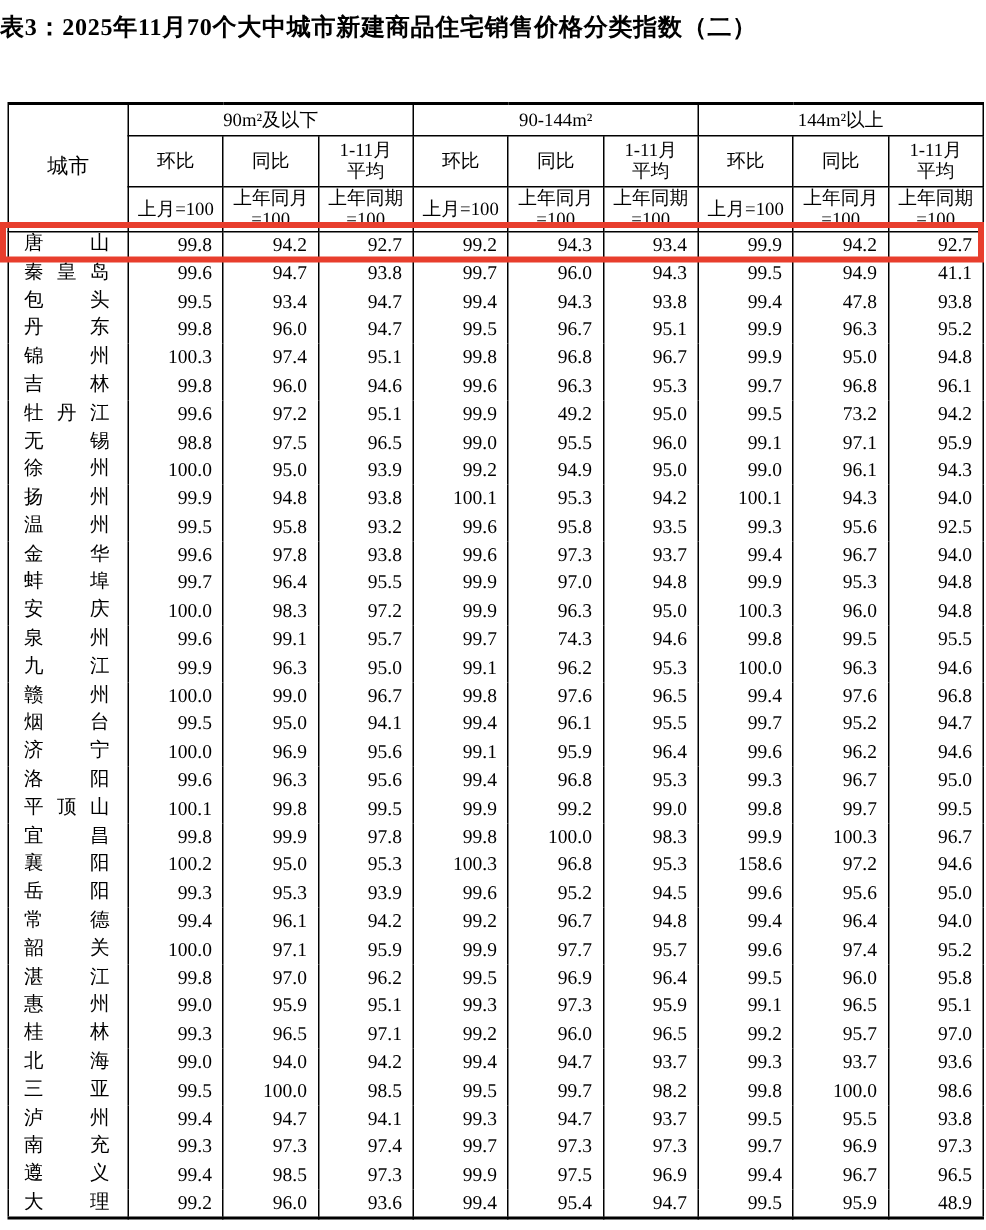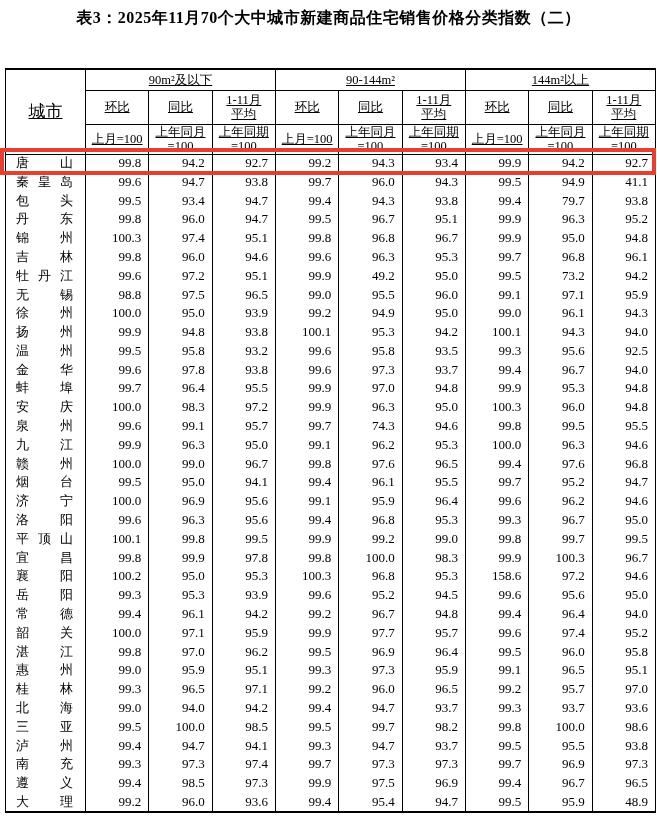--- a/index.html
+++ b/index.html
@@ -1,36 +1,36 @@
 <!DOCTYPE html>
 <html style="--hl: #e83e2d;"><head>
 <meta charset="utf-8">
 <style>
   * { margin:0; padding:0; box-sizing:border-box; }
   html,body { width:657px; height:820px; background:#ffffff; font-family:"Liberation Serif","DejaVu Serif",serif; color:#000; }
   body { position:relative; overflow:hidden; }
 
-  .title { position:absolute; top:8px; left:0; width:657px; text-align:center;
+  .title { position:absolute; top:8px; left:0; width:657px; text-align:left;
            font-size:16px; font-weight:bold; letter-spacing:0.5px; }
 
   table { position:absolute; top:68px; left:5px; width:651px;
           border-collapse:collapse; table-layout:fixed; }
   col.city-col { width:80px; }
 
   th, td { border:1px solid #000; font-weight:normal; line-height:1.15; }
   table { border-top:2px solid #000; border-bottom:2px solid #000; }
 
-  thead th { text-align:center; vertical-align:middle; font-size:12.5px; white-space:pre-line;text-decoration:underline; }
+  thead th { text-align:center; vertical-align:middle; font-size:12.5px; white-space:pre-line; }
   tr.group-row th { height:21px; }
   tr.sub-row th { height:34px; }
   tr.unit-row th { height:30px; }
-  th.city-head { font-size:17px; }
+  th.city-head { font-size:14px; }
 
   tbody td { border-top:none; border-bottom:none; height:18.8px; font-size:13px; vertical-align:middle; }
-  td.city { text-align:justify; text-align-last:justify; padding:0 12px 0 10px; font-size:13px; }
+  td.city { text-align:justify; text-align-last:justify; padding:0 12px 0 10px; font-size:13px;font-family:Liberation Mono, monospace; }
   td.num  { text-align:right; padding-right:7px; }
 
   .highlight-box { position:absolute; top:148px; left:0px; width:656px; height:27px;
                    border:4px solid var(--hl,#e83e2d); pointer-events:none; }
 </style>
 </head>
 <body>
 
 <div class="title">表3：2025年11月70个大中城市新建商品住宅销售价格分类指数（二）</div>
 
@@ -113,21 +113,21 @@
       </tr>
       <tr>
         <td class="city">包头</td>
         <td class="num">99.5</td>
         <td class="num">93.4</td>
         <td class="num">94.7</td>
         <td class="num">99.4</td>
         <td class="num">94.3</td>
         <td class="num">93.8</td>
         <td class="num">99.4</td>
-        <td class="num">79.7</td>
+        <td class="num">47.8</td>
         <td class="num">93.8</td>
       </tr>
       <tr>
         <td class="city">丹东</td>
         <td class="num">99.8</td>
         <td class="num">96.0</td>
         <td class="num">94.7</td>
         <td class="num">99.5</td>
         <td class="num">96.7</td>
         <td class="num">95.1</td>

